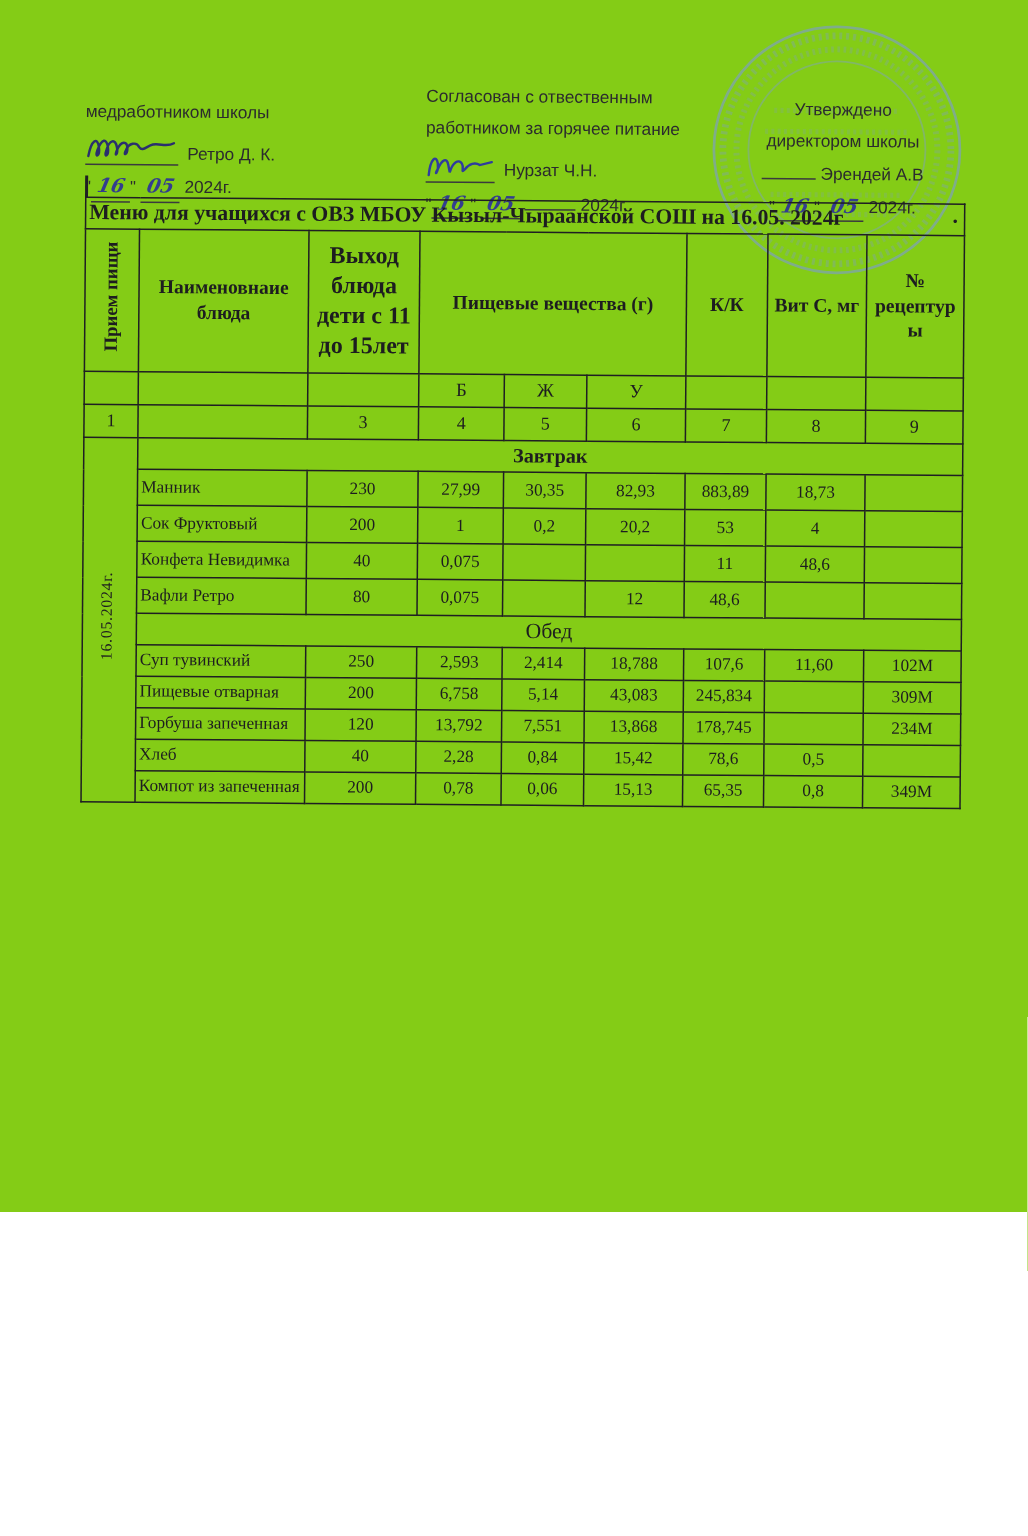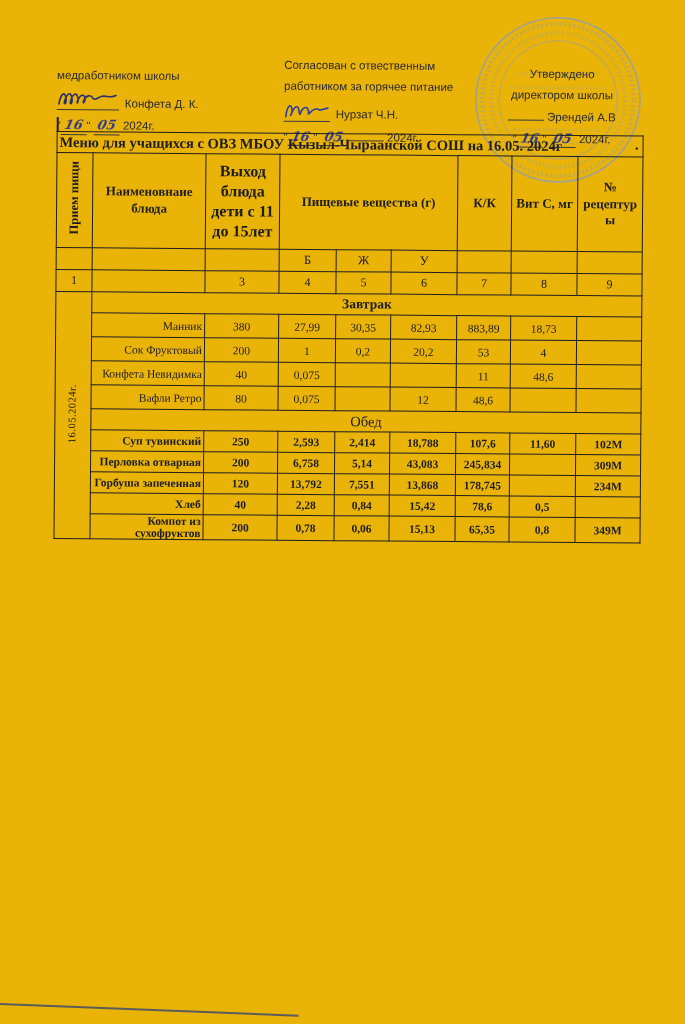--- a/index.html
+++ b/index.html
@@ -1,16 +1,16 @@
 <!DOCTYPE html>
 <html><head>
 <meta charset="utf-8">
 <style>
   html,body{margin:0;padding:0;background:#ffffff;}
-  .page{position:relative;width:685px;height:1024px;background:#eab308;overflow:hidden;
+  .page{position:relative;width:685px;height:808px;background:#84cc16;overflow:hidden;
         font-family:"Liberation Sans",sans-serif;color:#2a2a2c;}
   .sheet{position:absolute;inset:0;transform:rotate(.45deg);transform-origin:60px 90px;}
 
   
   .approval{position:absolute;font-size:11.5px;line-height:1.25;color:#2b2b2e;}
   .approval-med{left:57px;top:68px;width:215px;}
   .approval-catering{left:284px;top:56px;width:205px;}
   .approval-director{left:476px;top:63px;width:172px;text-align:center;}
   .appr-line{margin-bottom:7px;}
   .sig-row{display:flex;align-items:flex-end;gap:6px;margin-top:2px;}
@@ -35,24 +35,24 @@
   .title-dot{position:absolute;right:4px;top:0;font-weight:bold;}
   .head-cell{font-weight:bold;font-size:13px;text-align:center;vertical-align:middle;line-height:1.3;height:94px;}
   .head-output{font-size:16px;line-height:1.25;}
   .head-recipe{overflow-wrap:anywhere;margin-top:24px;}
   .vtext{writing-mode:vertical-rl;transform:rotate(180deg);display:inline-block;
          white-space:normal;line-height:1.15;}
   .bju-cell{font-size:12.5px;text-align:center;height:21px;}
   .num-row-cell{font-size:12px;text-align:center;height:21px;}
   .section-cell{font-size:14.5px;text-align:center;height:20px;}
   .section-cell.bold{font-weight:bold;font-size:13.5px;}
-  .name-cell{font-size:11.5px;text-align:right;padding-left:4px;}
+  .name-cell{font-size:11.5px;text-align:left;padding-left:4px;}
   .num-cell{font-size:11.5px;text-align:center;}
   tr.r0 td{height:23px;}
-  tr.r1 td{height:20px;font-weight:bold;}
+  tr.r1 td{height:20px;}
   .date-cell{text-align:center;vertical-align:middle;width:36px;}
   .date-vtext{font-size:10.5px;letter-spacing:.5px;}
   .meal-vtext{font-size:12.5px;font-weight:bold;max-height:86px;}
 
   .border-stub{position:absolute;left:57px;top:117px;width:1.6px;height:15px;background:#1f1f23;}
   .scan-edge{position:absolute;left:-4px;top:1003px;width:310px;border-top:2px solid #5c5c5c;
              transform:rotate(1.8deg);transform-origin:left top;}
 </style>
 </head>
 <body>
@@ -74,21 +74,21 @@
     </svg>
 
     <div class="approval approval-med">
       <div class="appr-line">медработником школы</div>
       <div class="sig-row">
         <span class="sig-wrap">
           <svg width="62" height="20" viewBox="0 0 62 20">
             <path d="M2 15 C4 4 8 2 9 9 C10 15 6 17 8 11 C11 3 14 3 15 9 C16 15 12 17 14 11 C16 4 20 3 21 9 C22 14 19 16 21 11 C24 4 28 5 28 10 C28 14 25 15 27 11 C29 6 34 5 36 9 C38 12 41 8 45 7 C50 6 54 9 59 6" fill="none" stroke="#2a2f6e" stroke-width="1.6" stroke-linecap="round"></path>
           </svg>
         </span>
-        <span class="appr-name">Конфета Д. К.</span>
+        <span class="appr-name">Ретро Д. К.</span>
       </div>
       <div class="date-row">
         <span class="q">"</span><span class="slot"><span class="hand">16</span></span><span class="q">"</span>
         <span class="slot"><span class="hand">05</span></span>
         <span>2024г.</span>
       </div>
     </div>
 
     <div class="approval approval-catering">
       <div class="appr-line">Согласован с отвественным</div>
@@ -178,21 +178,21 @@
           <td class="num-row-cell">9</td>
         </tr>
       </tbody>
       <tbody id="menu-body">
           <tr>
             <td rowspan="11" class="date-cell"><span class="vtext date-vtext">16.05.2024г.</span></td>
             <td colspan="8" class="section-cell bold">Завтрак</td>
           </tr>
           <tr class="r0">
             <td class="name-cell">Манник</td>
-            <td class="num-cell">380</td>
+            <td class="num-cell">230</td>
             <td class="num-cell">27,99</td>
             <td class="num-cell">30,35</td>
             <td class="num-cell">82,93</td>
             <td class="num-cell">883,89</td>
             <td class="num-cell">18,73</td>
             <td class="num-cell"></td>
           </tr>
           <tr class="r0">
             <td class="name-cell">Сок Фруктовый</td>
             <td class="num-cell">200</td>
@@ -230,21 +230,21 @@
             <td class="name-cell">Суп тувинский</td>
             <td class="num-cell">250</td>
             <td class="num-cell">2,593</td>
             <td class="num-cell">2,414</td>
             <td class="num-cell">18,788</td>
             <td class="num-cell">107,6</td>
             <td class="num-cell">11,60</td>
             <td class="num-cell">102М</td>
           </tr>
           <tr class="r1">
-            <td class="name-cell">Перловка отварная</td>
+            <td class="name-cell">Пищевые отварная</td>
             <td class="num-cell">200</td>
             <td class="num-cell">6,758</td>
             <td class="num-cell">5,14</td>
             <td class="num-cell">43,083</td>
             <td class="num-cell">245,834</td>
             <td class="num-cell"></td>
             <td class="num-cell">309М</td>
           </tr>
           <tr class="r1">
             <td class="name-cell">Горбуша запеченная</td>
@@ -260,21 +260,21 @@
             <td class="name-cell">Хлеб</td>
             <td class="num-cell">40</td>
             <td class="num-cell">2,28</td>
             <td class="num-cell">0,84</td>
             <td class="num-cell">15,42</td>
             <td class="num-cell">78,6</td>
             <td class="num-cell">0,5</td>
             <td class="num-cell"></td>
           </tr>
           <tr class="r1">
-            <td class="name-cell">Компот из сухофруктов</td>
+            <td class="name-cell">Компот из запеченная</td>
             <td class="num-cell">200</td>
             <td class="num-cell">0,78</td>
             <td class="num-cell">0,06</td>
             <td class="num-cell">15,13</td>
             <td class="num-cell">65,35</td>
             <td class="num-cell">0,8</td>
             <td class="num-cell">349М</td>
           </tr>
         </tbody>
     </table>

